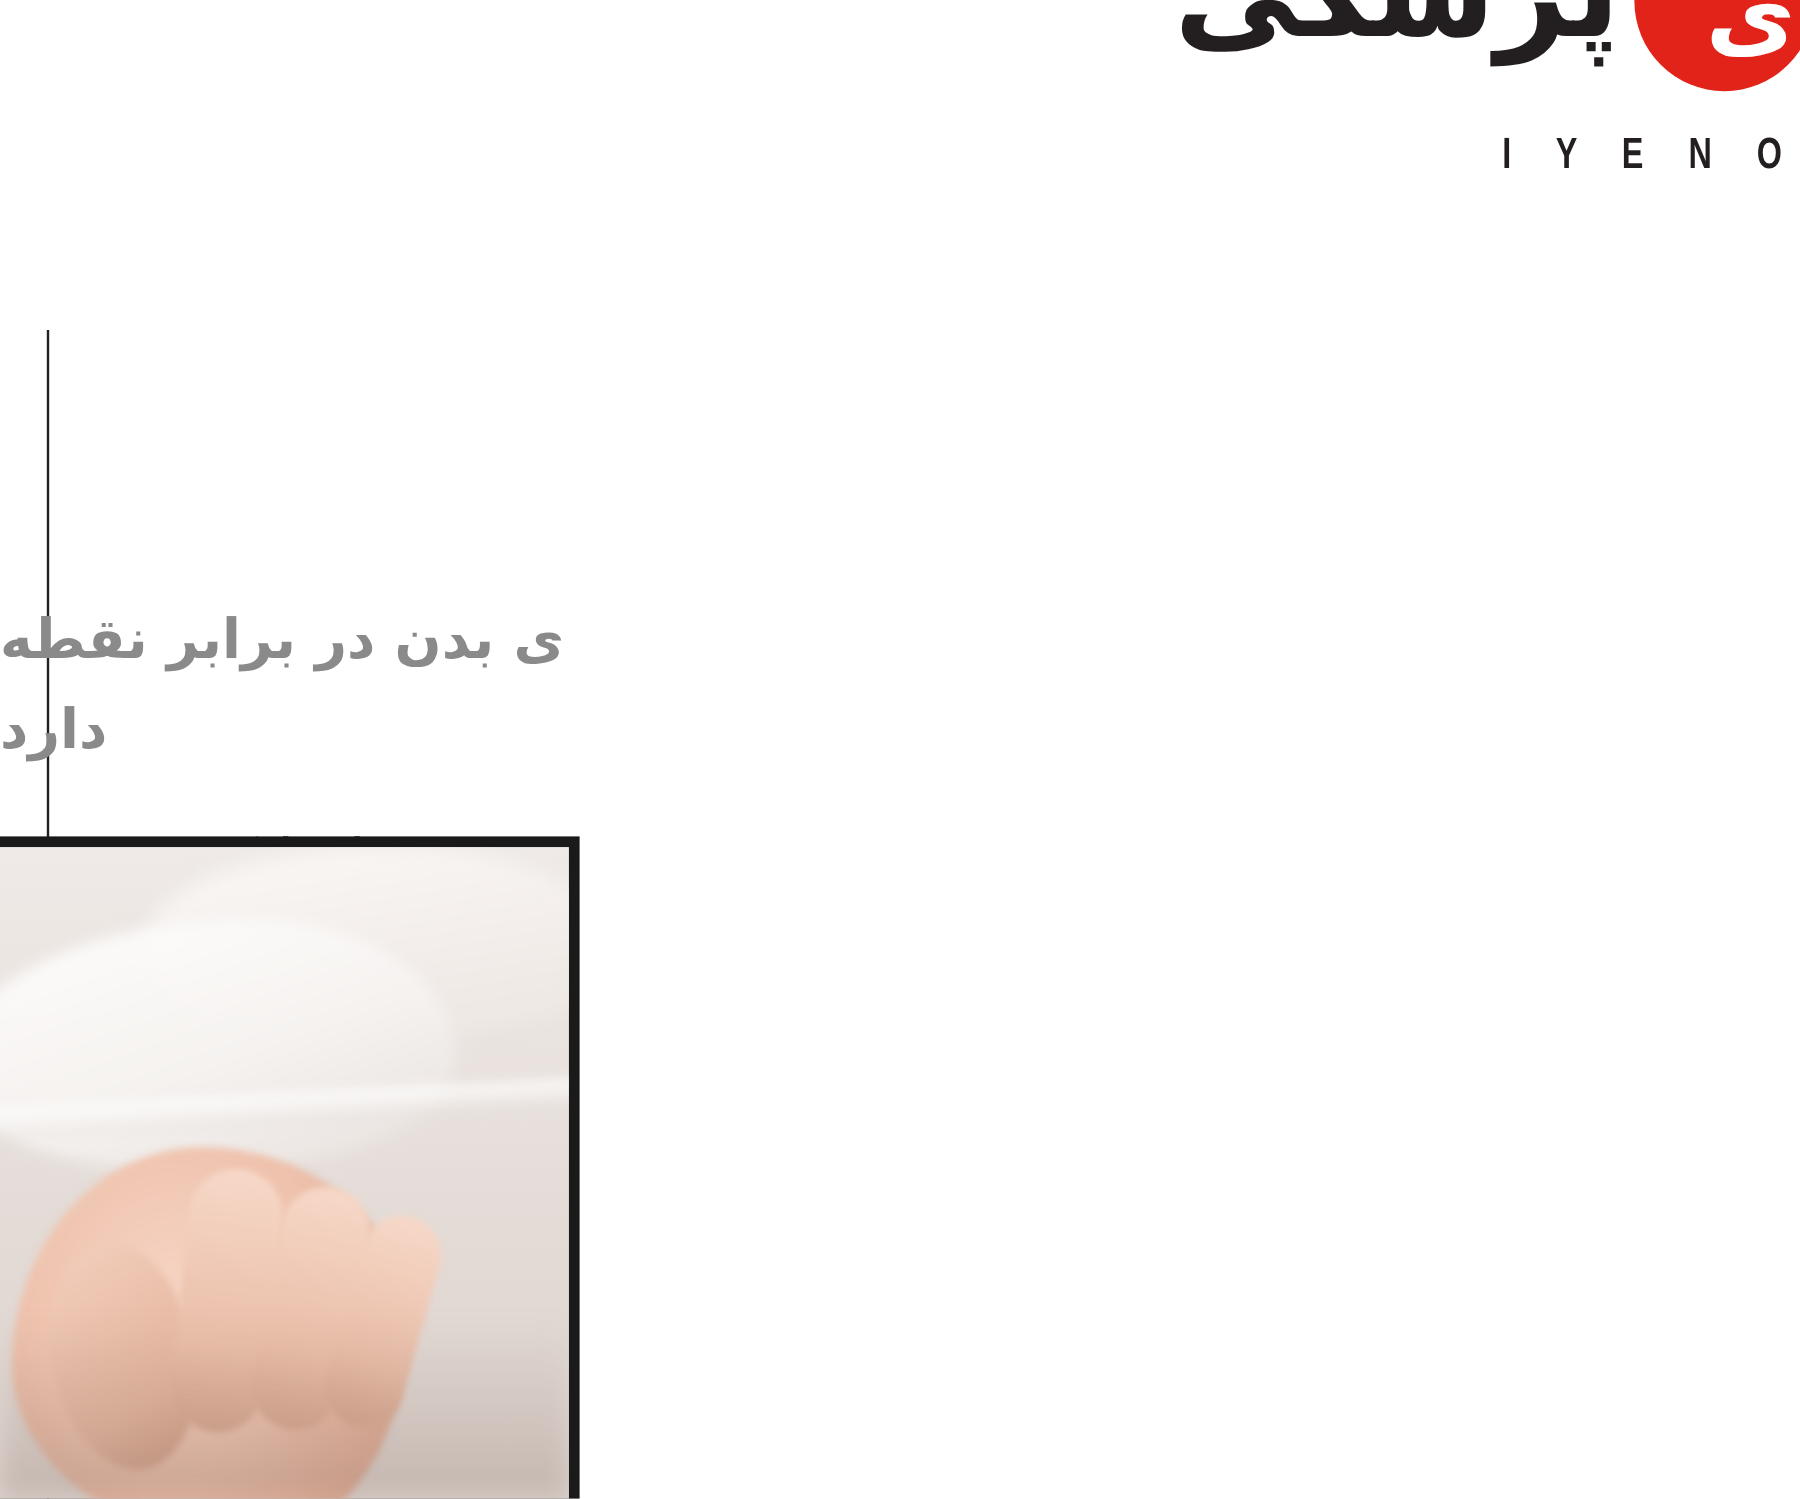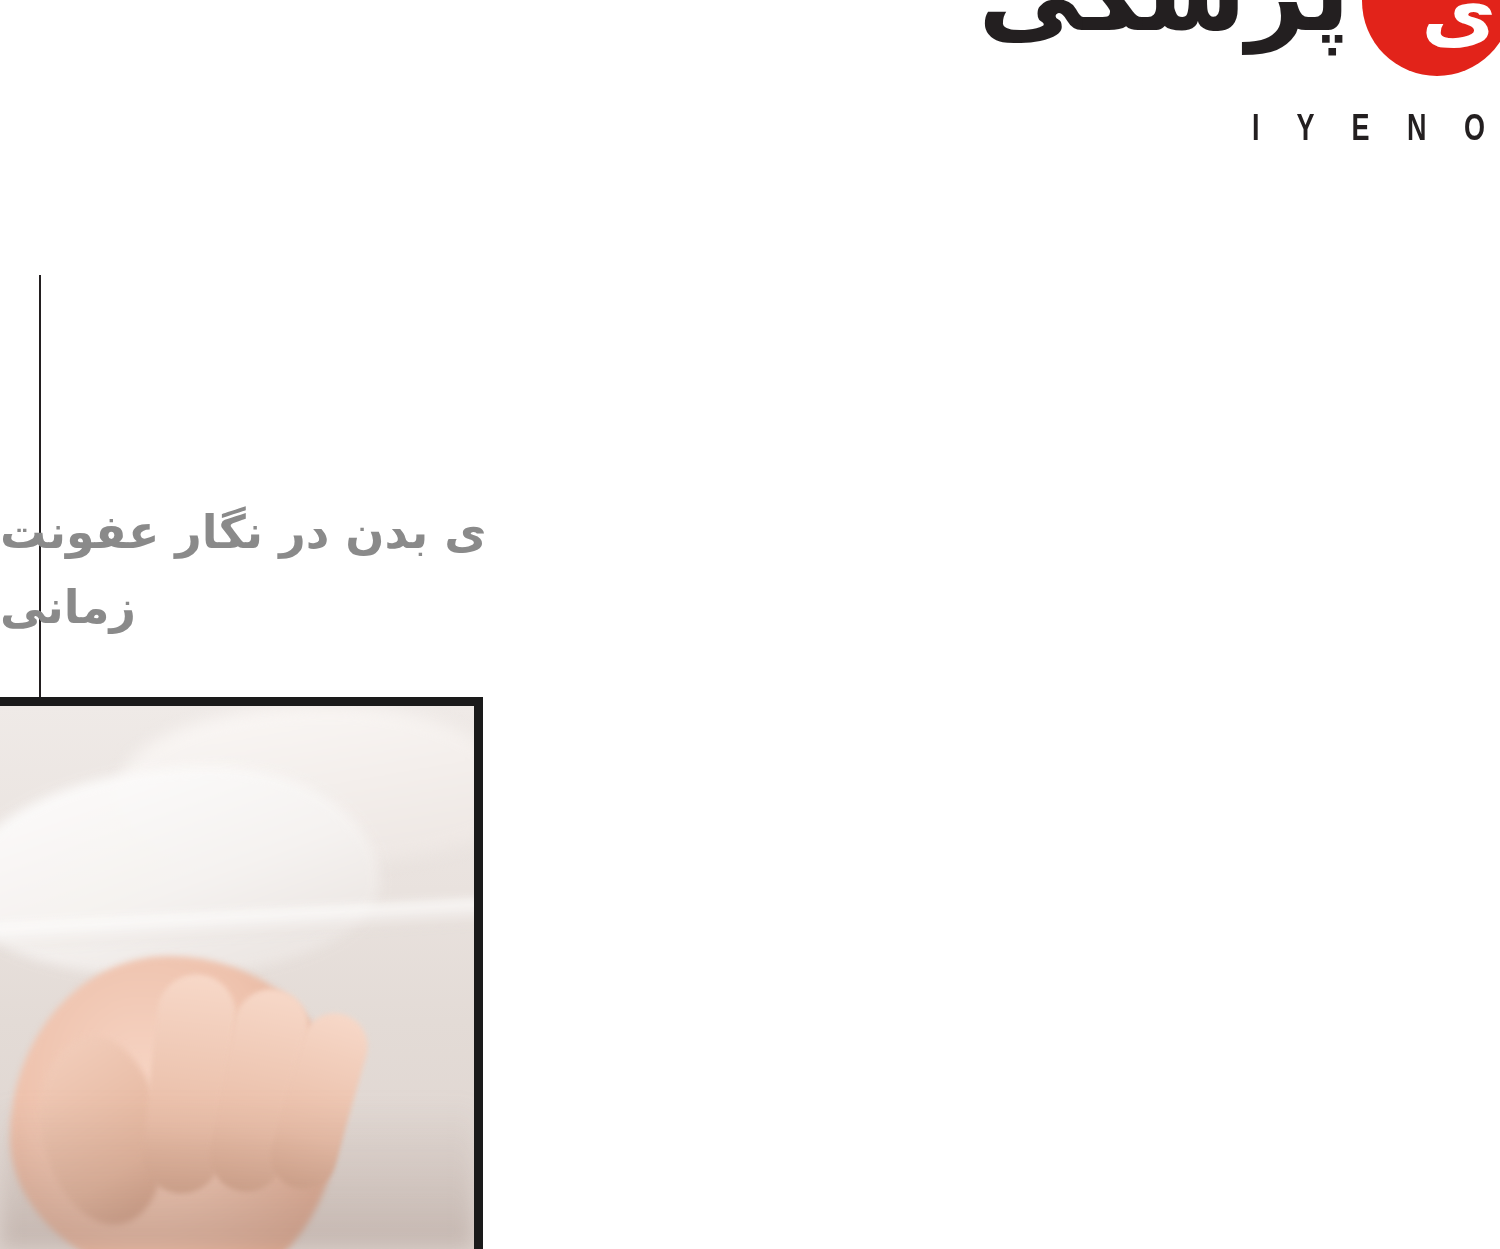--- a/index.html
+++ b/index.html
@@ -277,22 +277,22 @@
   <div class="logo-badge">
     <div class="logo-badge-glyph">ی</div>
   </div>
   <div class="masthead-title">پزشکی</div>
   <div class="masthead-latin">I Y E N O</div>
 </div>
 
 <div class="vrule"></div>
 
 <div class="headline">
-  <span class="l1">ی بدن در نگار عفونت</span>
-  <span class="l2">زمانی</span>
+  <span class="l1">ی بدن در برابر نقطه</span>
+  <span class="l2">دارد</span>
 </div>
 
 <div class="byline">
   <div class="byline-name">علی ملائکه</div>
   <div class="byline-role">روزنامه‌نگار</div>
 </div>
 
 <div class="body-col">
   <p>و باعث می‌شـــوند نقطه تنظیم دمای بـــدن بالاتر برود. در نتیجه بدن تلاش می‌کند خود را با این سـطح جدید هماهنگ کند. لرز، احساس سرما و افزایش تولید گرما از جمله واکنش‌هایی است که در این مرحله رخ می‌دهد و به بالا رفتن دمای بدن منجر می‌شود.</p>
   <p>پژوهش‌ها نشان می‌دهد که این افزایش دما می‌تواند به کندشدن رشد برخی میکروب‌ها و تقویت کارایی دستگاه ایمنی کمک کند. به همین دلیل در بسیاری از موارد این وضعیت بخشی از پاسخ طبیعی بدن به عفونت محسوب می‌شود.</p>

